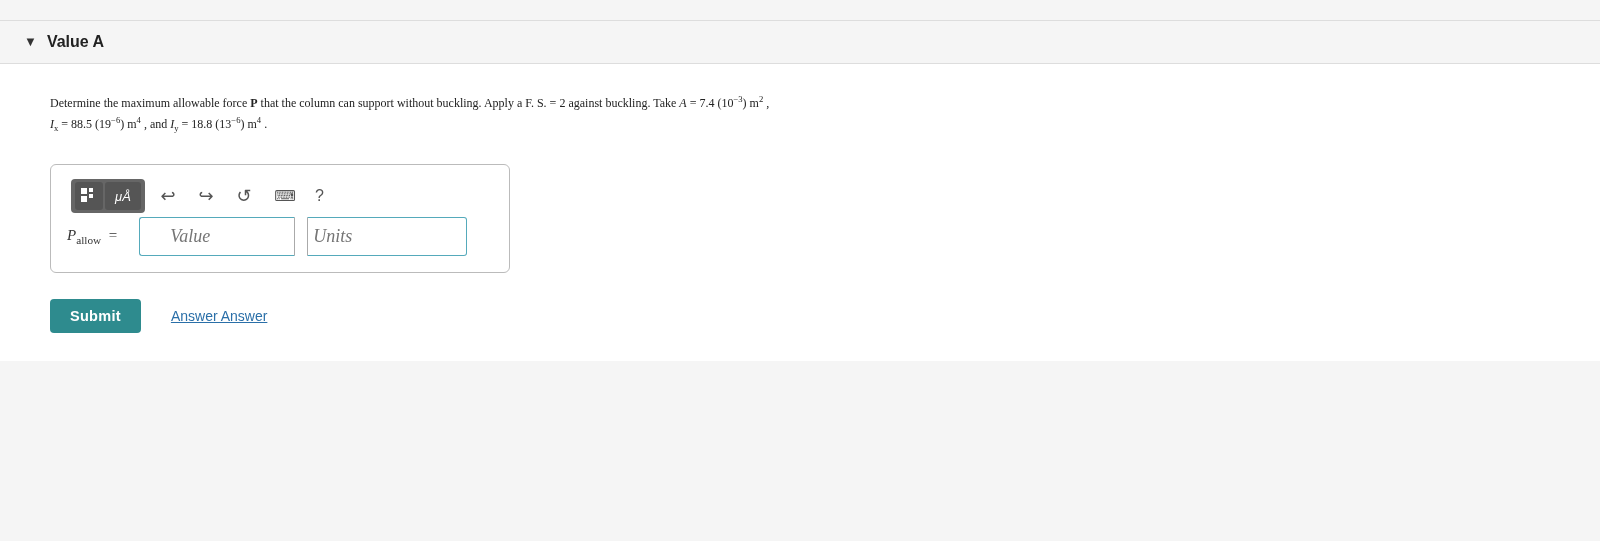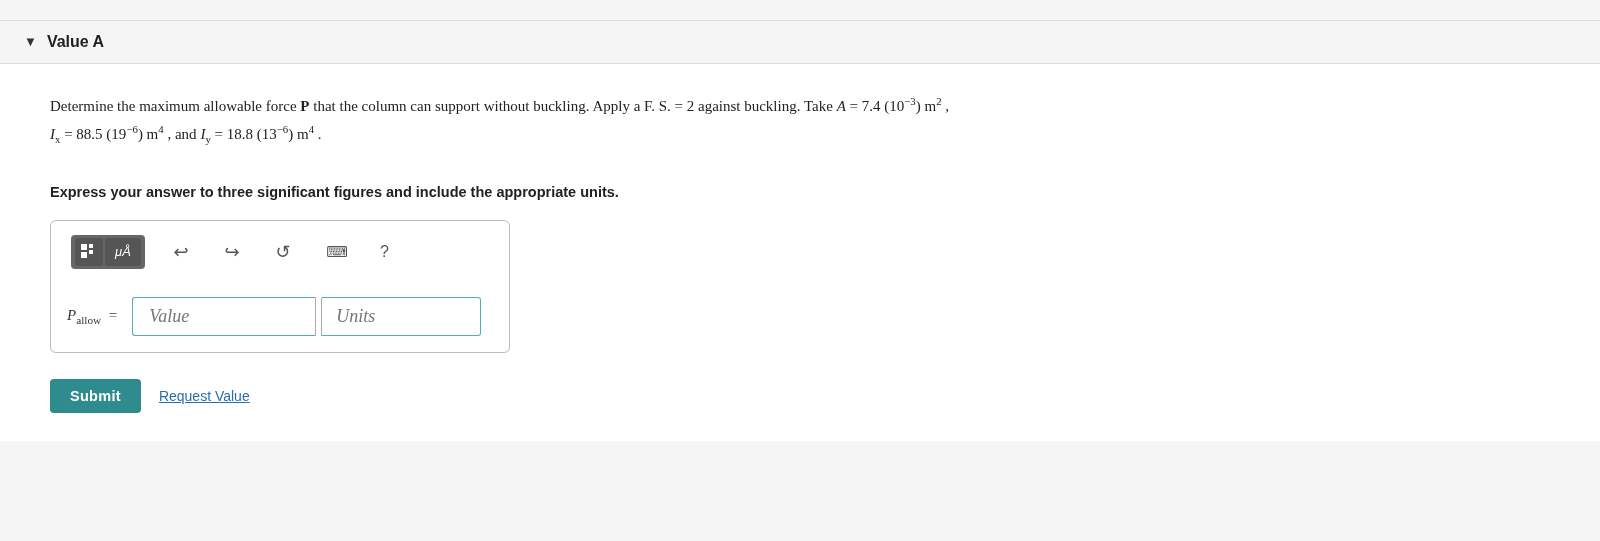--- a/index.html
+++ b/index.html
@@ -35,24 +35,24 @@
       font-size: 16px;
       font-weight: bold;
       color: #222;
     }
     .content-area {
       background: #fff;
       padding: 28px 50px 28px 50px;
       margin: 0;
     }
     .problem-text {
-      font-size: 15px;
+      font-size: 12px;
       color: #222;
       line-height: 1.7;
-      margin-bottom: 36px;
+      margin-bottom: 28px;
       max-width: 1100px;
     }
     .problem-text .bold-P {
       font-weight: bold;
     }
     sup, sub {
       font-size: 0.72em;
     }
     .instruction-text {
       font-family: Arial, sans-serif;
@@ -66,22 +66,22 @@
       border-radius: 6px;
       padding: 14px 16px 16px 16px;
       display: inline-block;
       background: #fff;
       min-width: 460px;
       margin-bottom: 22px;
     }
     .toolbar {
       display: flex;
       align-items: center;
-      gap: 21px;
-      margin-bottom: 28px;
+      gap: 8px;
+      margin-bottom: 4px;
       padding-left: 4px;
     }
     .toolbar-group {
       display: flex;
       align-items: center;
       background: #666;
       border-radius: 4px;
       padding: 3px 4px;
       gap: 2px;
     }
@@ -141,62 +141,62 @@
     .toolbar-question {
       font-family: Arial, sans-serif;
       font-size: 16px;
       color: #555;
       cursor: pointer;
       padding: 0 4px;
     }
     .input-row {
       display: flex;
       align-items: center;
-      gap: 5px;
+      gap: 12px;
     }
     .p-allow-label {
       font-size: 15px;
       color: #333;
       margin-right: 10px;
       white-space: nowrap;
       font-family: Georgia, serif;
     }
     .p-allow-label sub {
       font-size: 0.75em;
     }
     .value-input {
       border: 1.5px solid #5ab;
       border-right: 1px solid #aaa;
       border-radius: 3px 0 0 3px;
       font-family: Georgia, serif;
       font-style: italic;
       font-size: 18px;
       color: #aaa;
-      padding: 8px 16px;
-      width: 184px;
+      padding: 8px 30px;
+      width: 156px;
       outline: none;
       background: #fff;
     }
     .units-input {
       border: 1.5px solid #5ab;
       border-left: 1px solid #aaa;
       border-radius: 0 3px 3px 0;
       font-family: Georgia, serif;
       font-style: italic;
       font-size: 18px;
       color: #aaa;
-      padding: 8px 14px;
+      padding: 8px 5px;
       width: 160px;
       outline: none;
       background: #fff;
     }
     .bottom-actions {
       display: flex;
       align-items: center;
-      gap: 18px;
+      gap: 30px;
       padding: 4px 0 0 0;
     }
     .submit-btn {
       background: #2e8b8e;
       color: #fff;
       border: none;
       border-radius: 4px;
       font-family: Arial, sans-serif;
       font-size: 14.5px;
       font-weight: bold;
@@ -232,21 +232,20 @@
 
   <div class="content-area">
     
     <div class="problem-text">
       <span>Determine the maximum allowable force </span><span class="bold-P" style="font-weight:bold;font-style:normal;">P</span><span> that the column can support without buckling. Apply a F. S. = 2 against buckling. Take </span><span style="font-style:italic;">A</span><span> = 7.4 (10</span><sup>−3</sup><span>) m</span><sup>2</sup><span> ,</span>
       <br>
       <span style="font-style:italic;">I</span><sub>x</sub><span> = 88.5 (19</span><sup>−6</sup><span>) m</span><sup>4</sup><span> , and </span><span style="font-style:italic;">I</span><sub>y</sub><span> = 18.8 (13</span><sup>−6</sup><span>) m</span><sup>4</sup><span> .</span>
     </div>
 
     
-    <div class="instruction-text">Express your answer to three significant figures and include the appropriate units.</div>
 
     
     <div class="answer-box-container">
       
       <div class="toolbar">
 
         <div class="toolbar-group">
           <button class="toolbar-btn-icon" title="Grid layout">
             <svg class="icon-grid-svg" viewBox="0 0 18 18" fill="white" xmlns="http://www.w3.org/2000/svg">
               <rect x="1" y="1" width="6" height="6" fill="white"></rect>
@@ -276,16 +275,16 @@
           &nbsp;<span>=</span>
         </span>
         <input class="value-input" type="text" placeholder="Value" style="">
         <input class="units-input" type="text" placeholder="Units" style="">
       </div>
     </div>
 
     
     <div class="bottom-actions">
       <button class="submit-btn">Submit</button>
-      <button class="request-answer-link">Request Value</button>
+      <button class="request-answer-link">Answer Answer</button>
     </div>
   </div>
 </div>
 
 </body></html>

